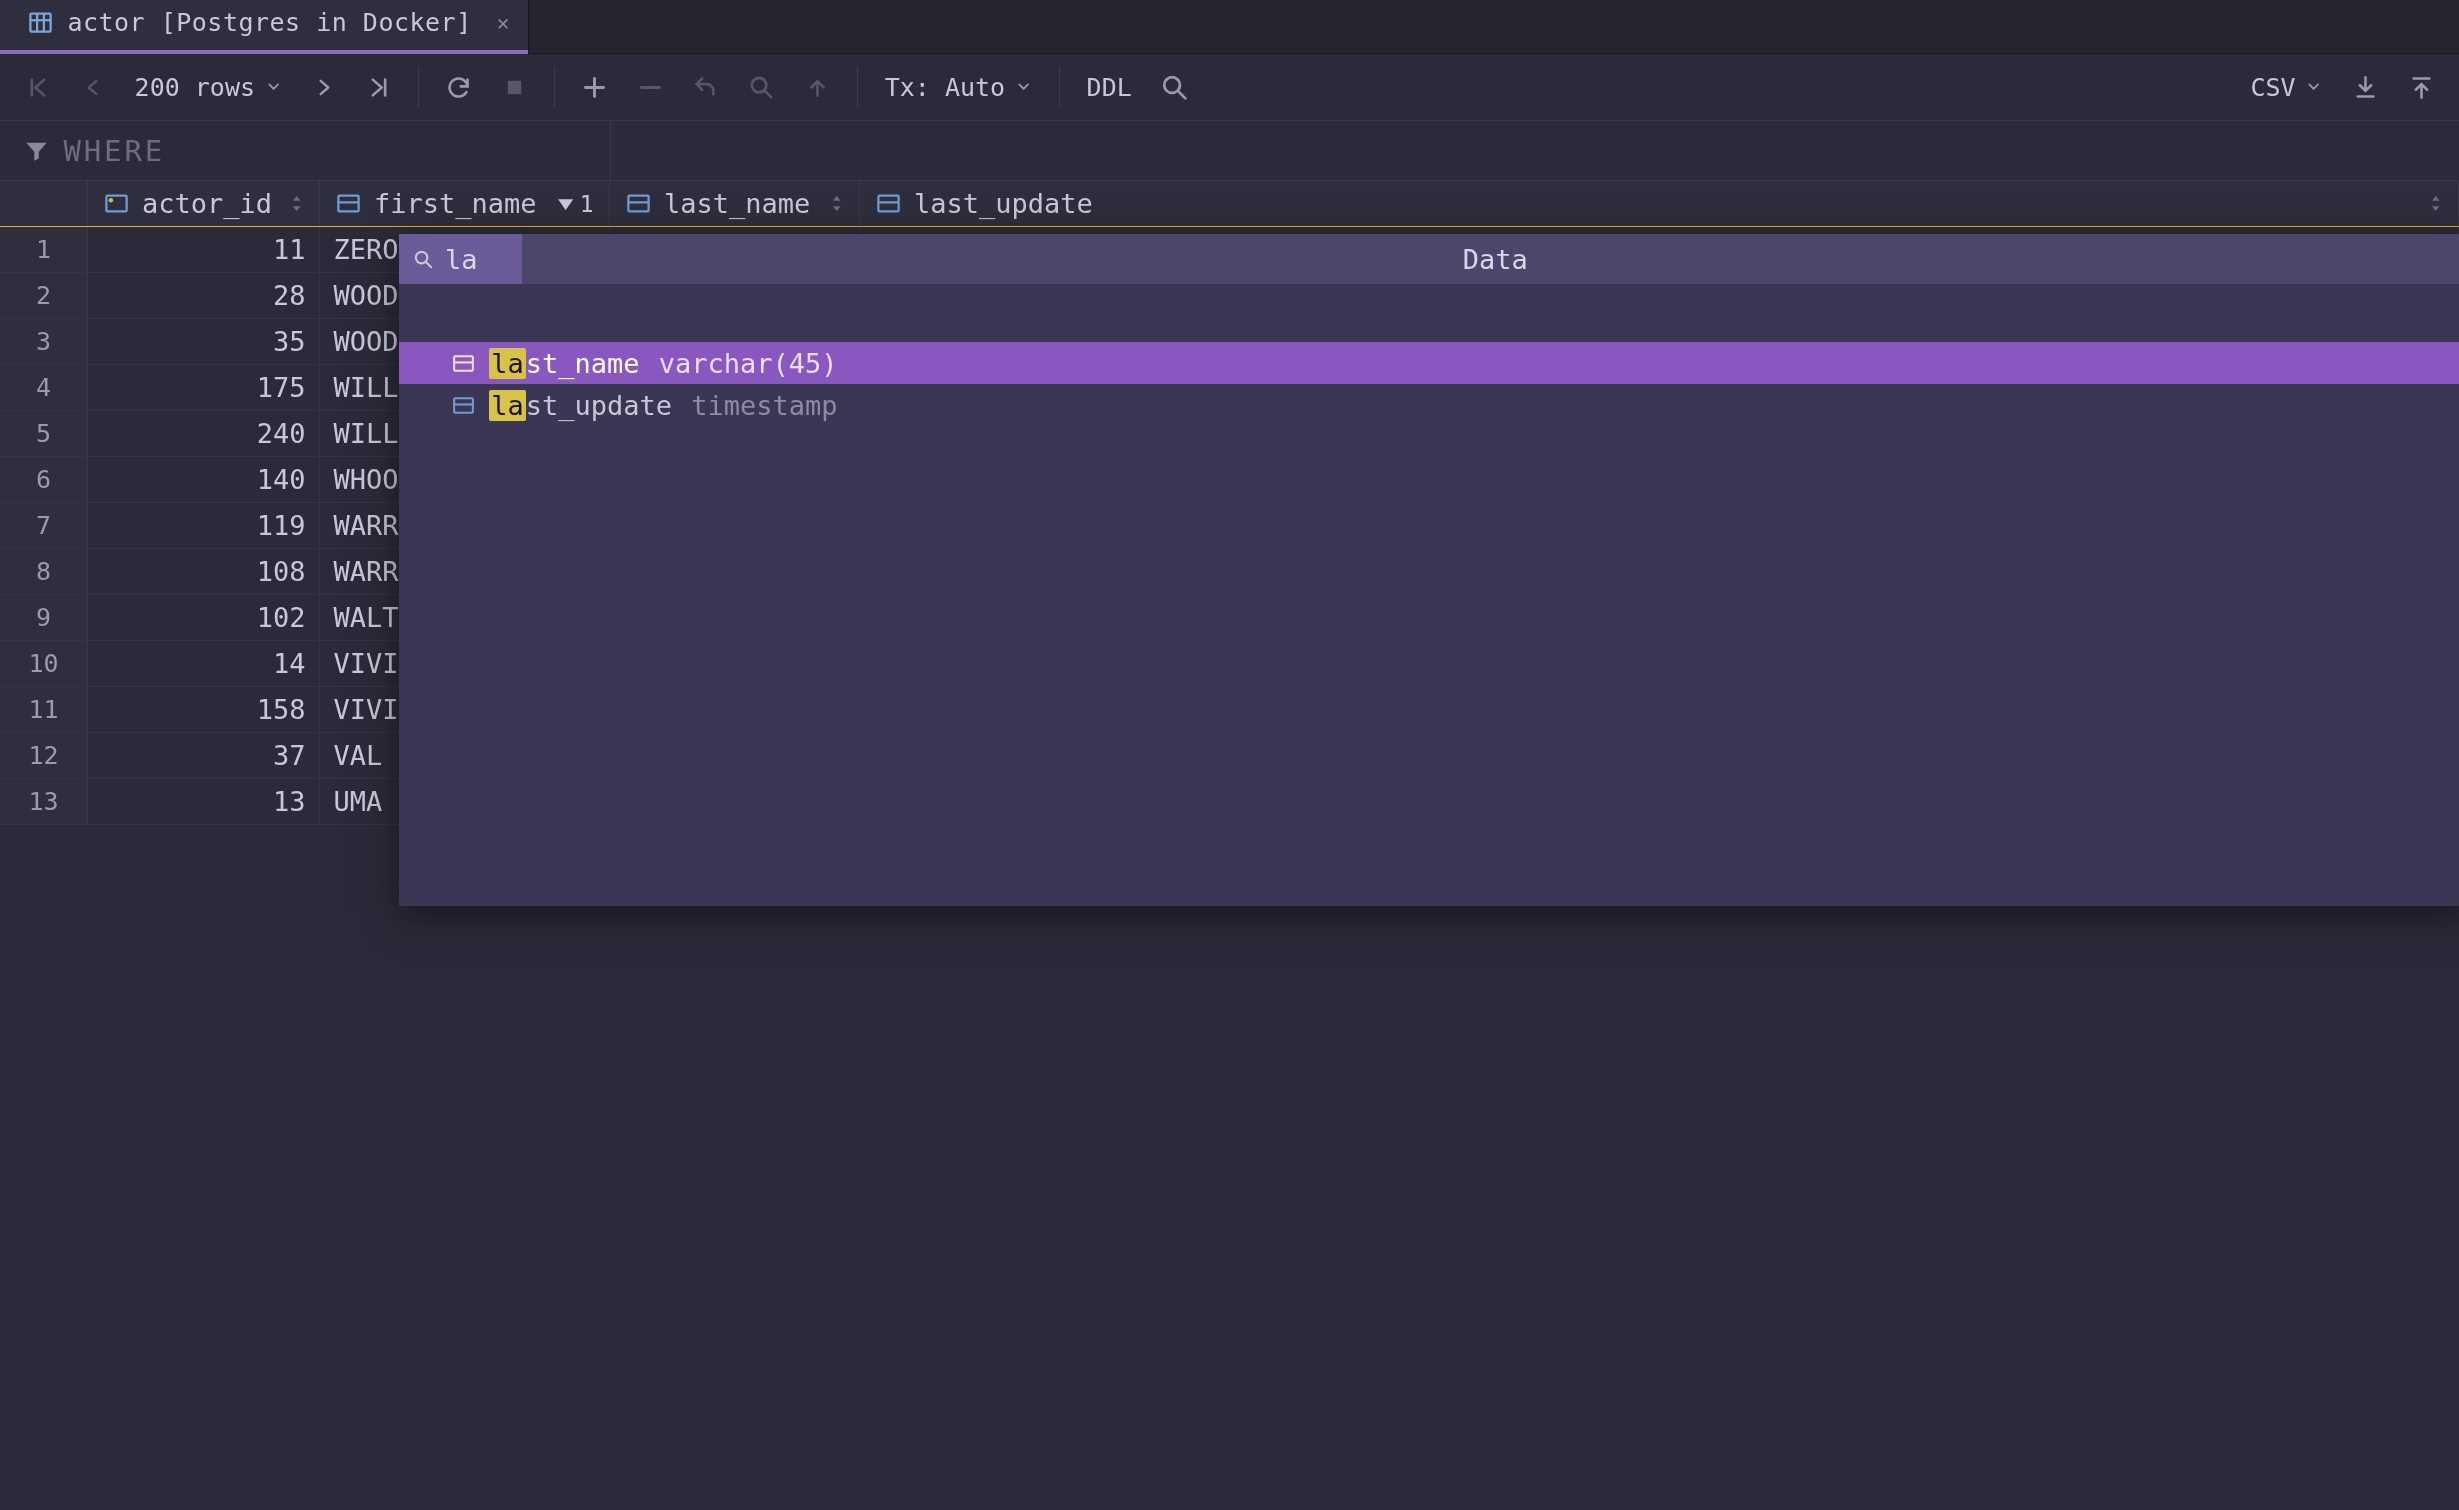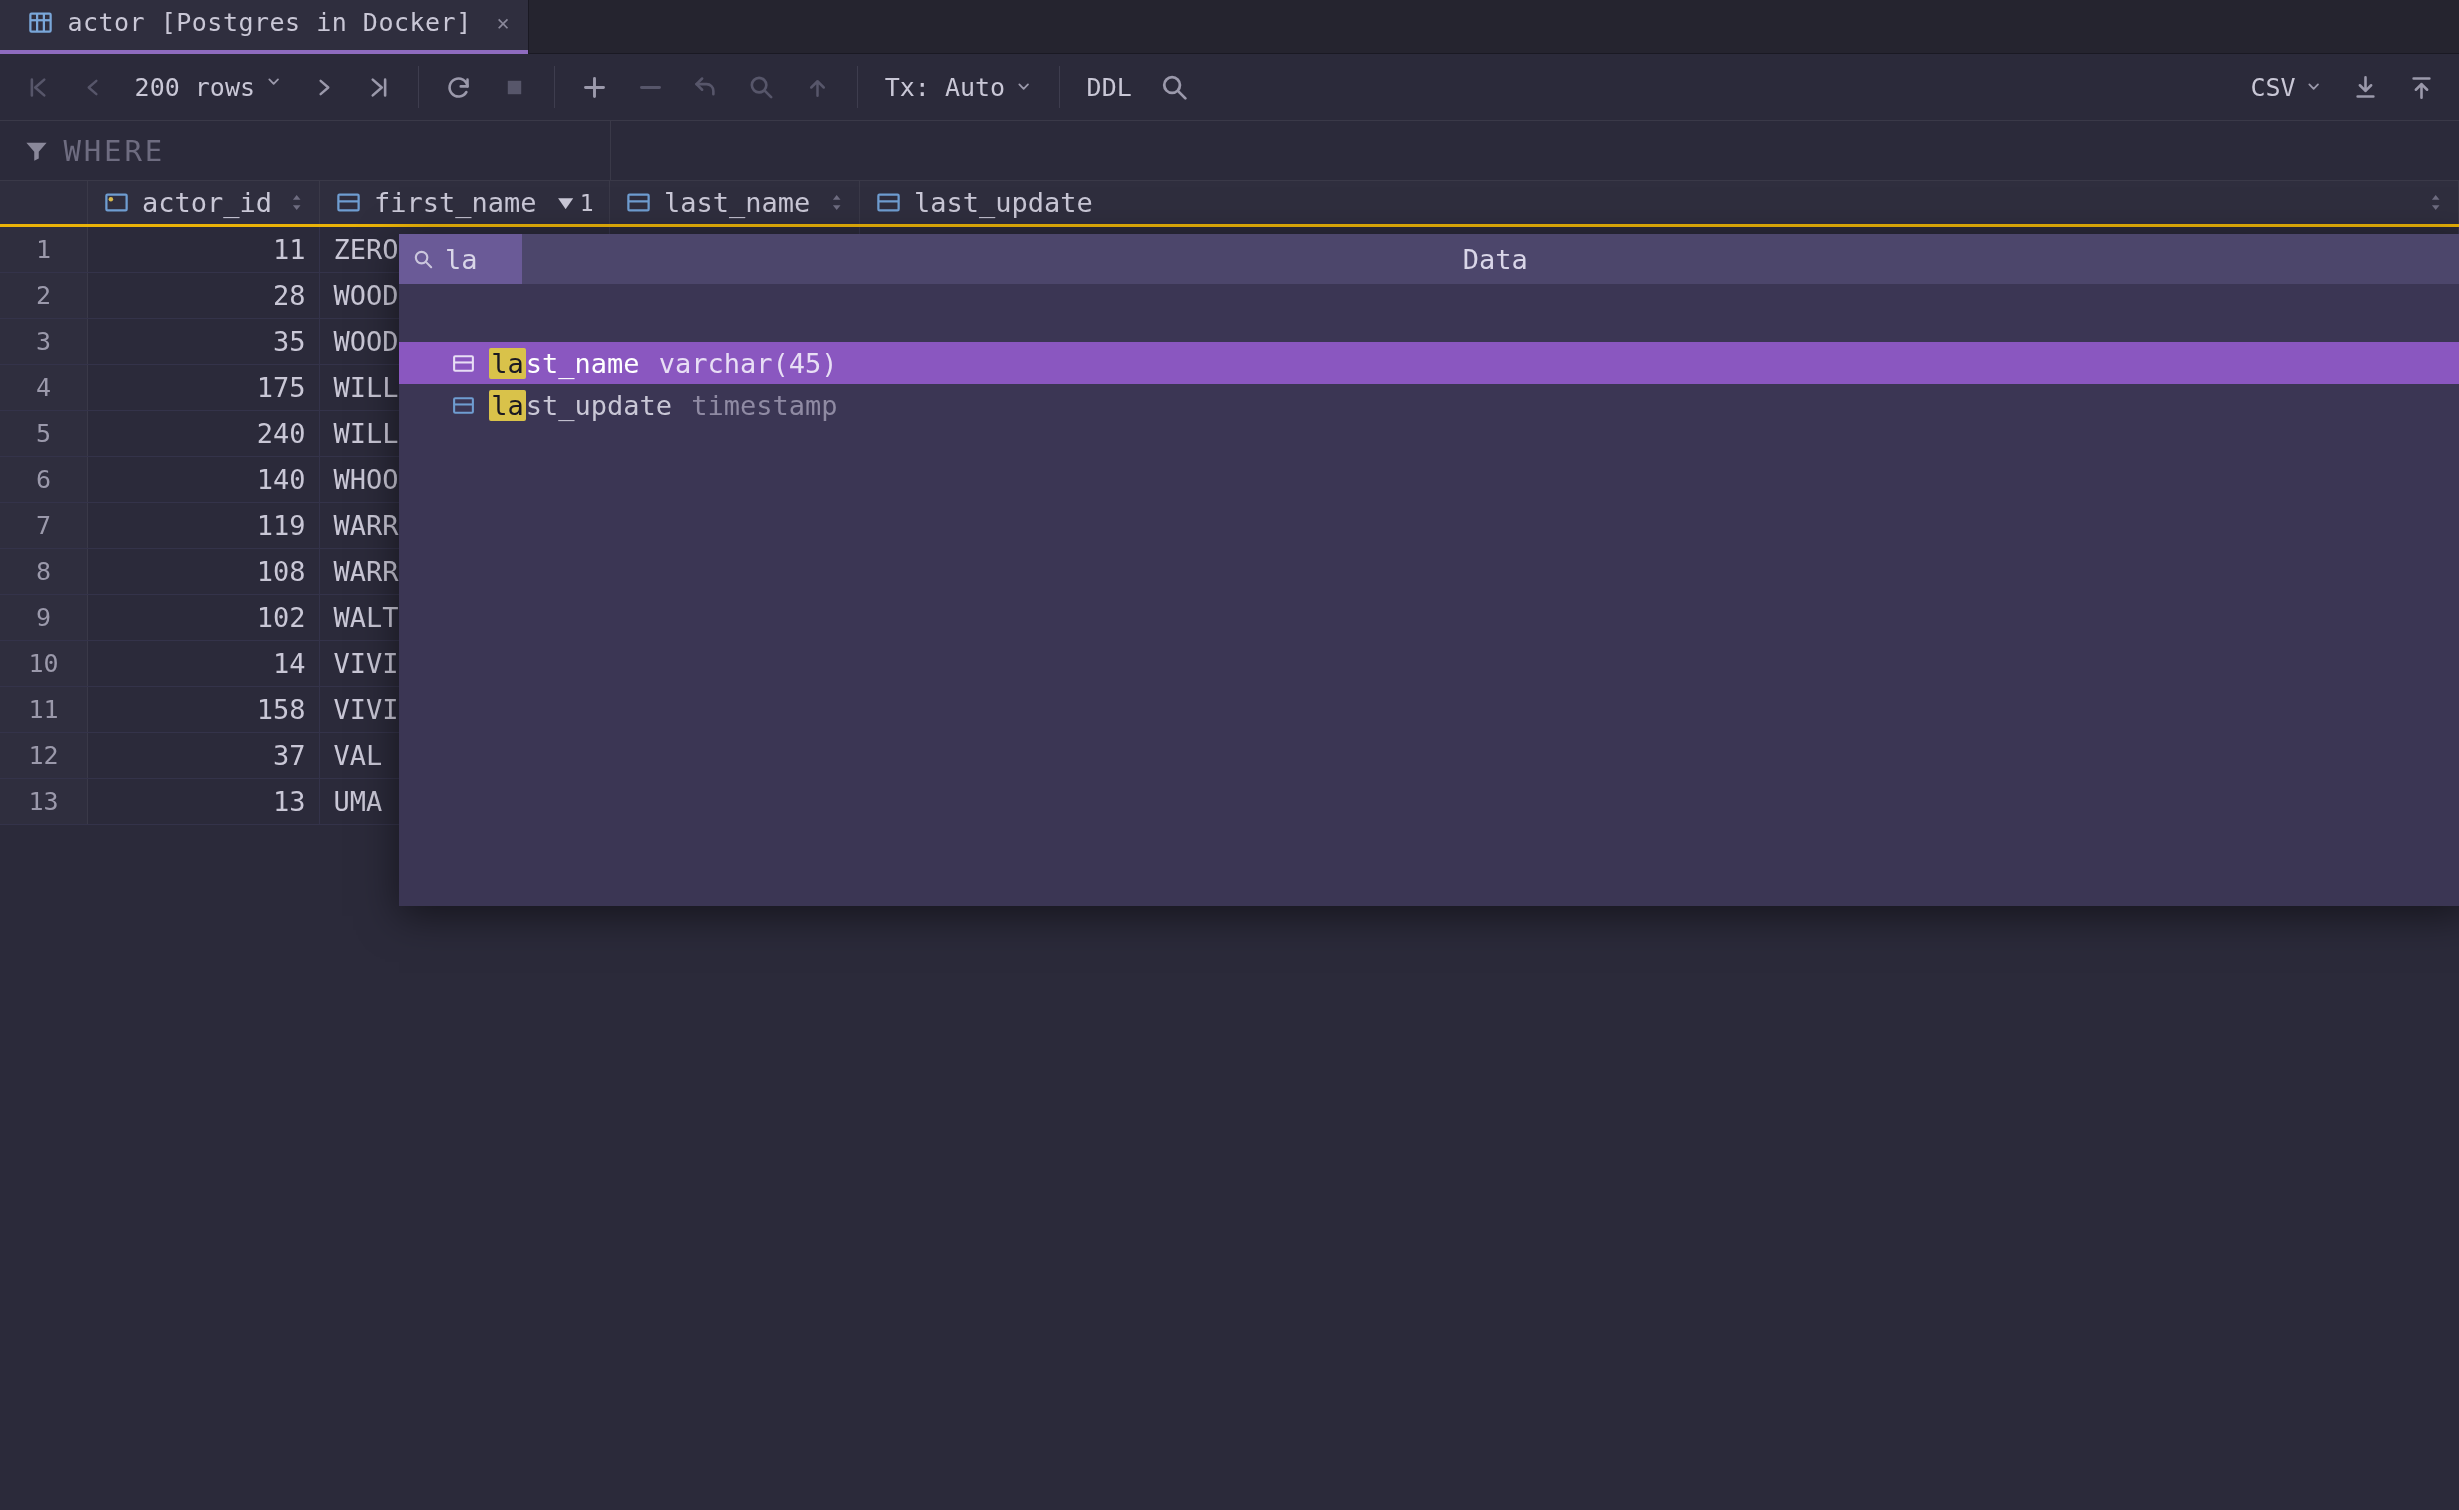--- a/index.html
+++ b/index.html
@@ -59,21 +59,21 @@
     border-radius:5.8px;
     cursor:pointer;
   }
   .tbtn.disabled { color:#57566a; }
   .tsep {
     width:1px; height:42px;
     background:#3e3d4e;
     margin:0 9.6px;
   }
   .rows-dd {
-    display:flex; gap:9.6px;
+    display:flex; align-items:center; gap:9.6px;
     color:#c9c7d6; font-size:25px;
     padding:0 11.5px; cursor:pointer;
   }
   .txtbtn {
     color:#c9c7d6; font-size:25px;
     padding:0 13.4px; height:52px;
     display:flex; align-items:center; gap:9.6px;
     cursor:pointer;
   }
   .chev { width:17.3px; height:17.3px; }
@@ -93,21 +93,21 @@
     letter-spacing:2.9px;
   }
   .filtercell.where { width:611px; border-right:1px solid #3a3948;}
   .filtercell.order { flex:1; }
 
   
   .gridhead {
     height:46px;
     display:flex;
     background:#2f2e3e;
-    border-bottom:3px solid #eab308;
+    border-bottom:1px solid #eab308;
   }
   .hgutter { width:88px; border-right:1px solid #3a3948;}
   .hcell {
     display:flex; align-items:center;
     padding:0 15.4px;
     border-right:1px solid #3a3948;
     color:#c9c7d6;
     gap:11.5px;
     font-size:27px;
     position:relative;

